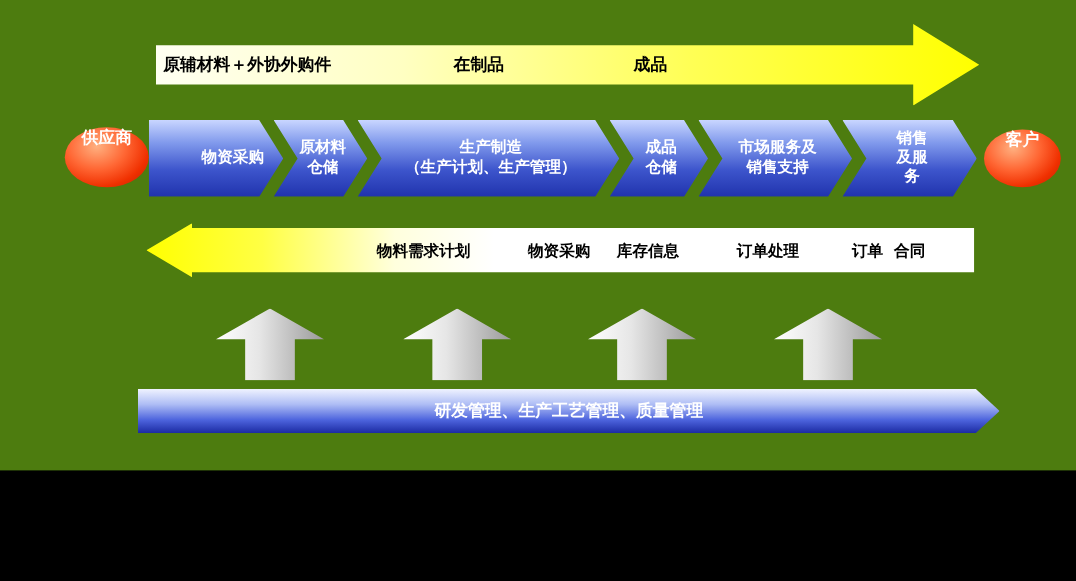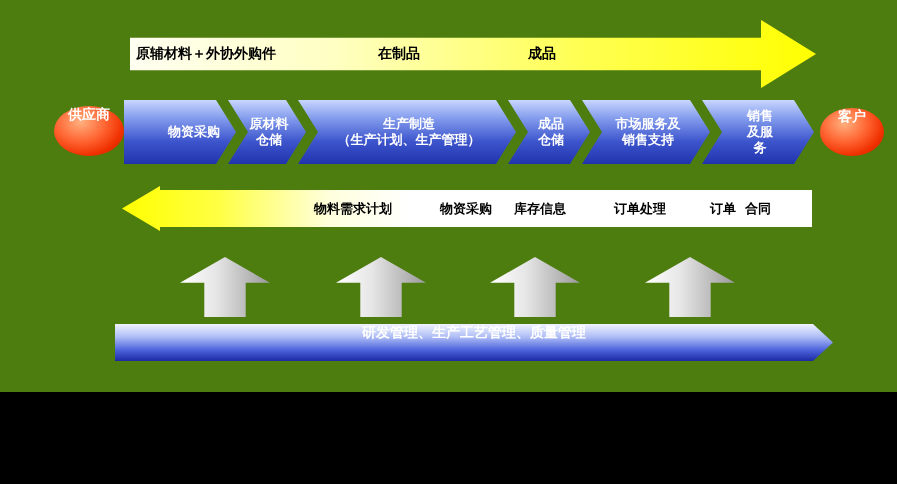--- a/index.html
+++ b/index.html
@@ -59,21 +59,21 @@
     position:absolute; top:257px; width:90px; height:60px;
     background:linear-gradient(90deg,#ffffff 0%,#e6e6e6 40%,#9a9a9a 100%);
     clip-path:polygon(50% 0, 100% 43%, 73% 43%, 73% 100%, 27% 100%, 27% 43%, 0 43%);
   }
 
   
   .support-bar {
     position:absolute; left:115px; width:718px; height:37px;
     background:linear-gradient(180deg,#f0f3ff 0%,#aebdf5 35%,#4d64dd 70%,#1b2aa2 100%);
     clip-path:polygon(0 0, calc(100% - 20px) 0, 100% 50%, calc(100% - 20px) 100%, 0 100%);
-    display:flex; justify-content:center;
+    display:flex; align-items:center; justify-content:center;
     color:#fff; font-size:14px; font-weight:bold;
   }
 </style>
 </head>
 <body>
 
 <div class="stage">
 
   <div class="top-arrow">
     <span class="ta-lbl" style="left:6px">原辅材料＋外协外购件</span>

